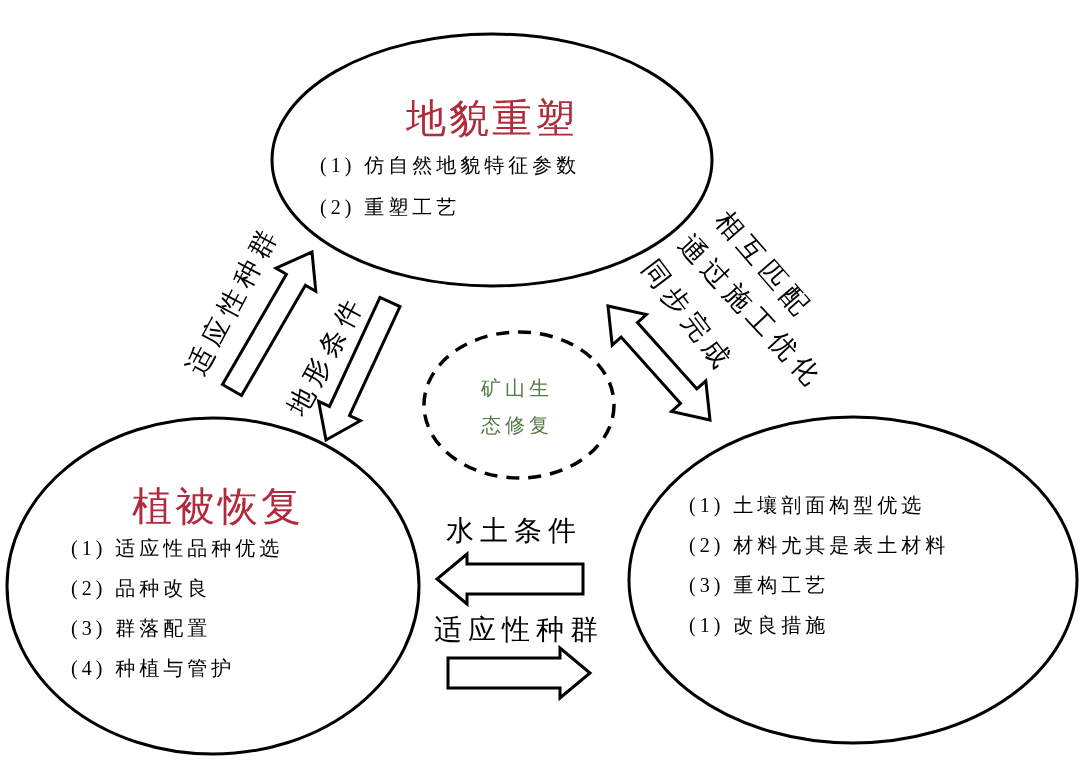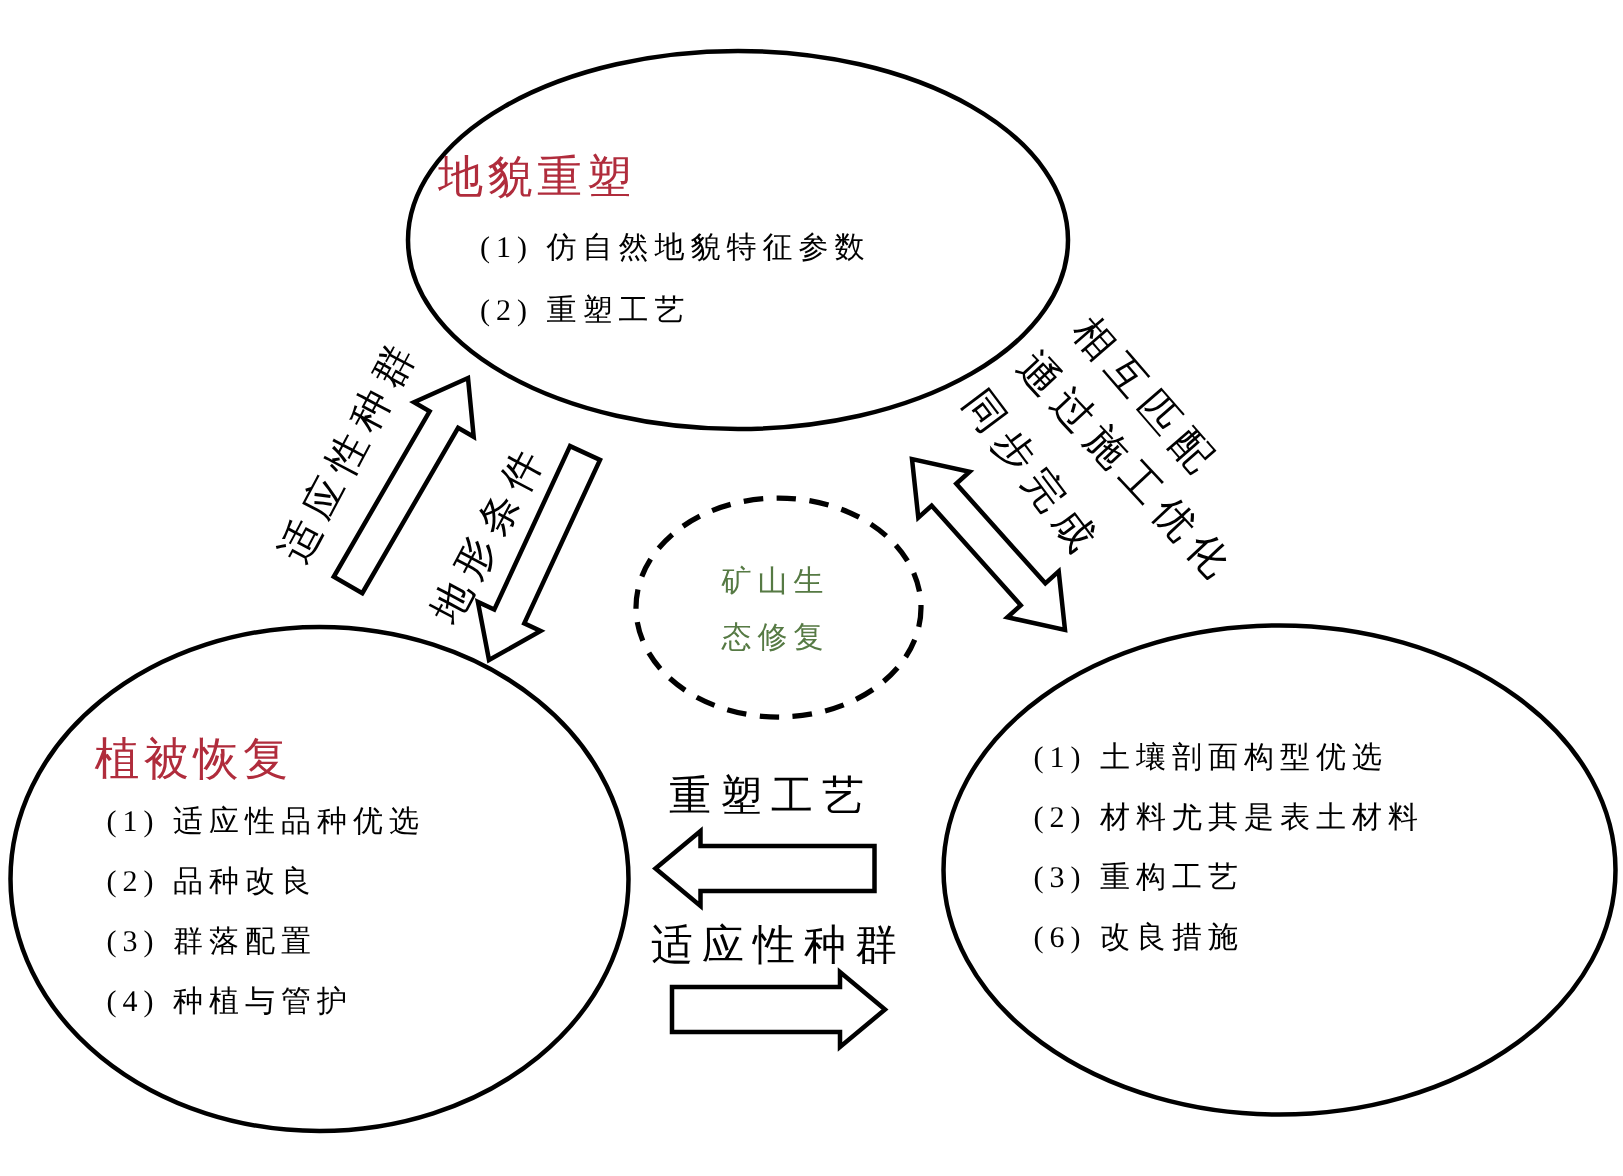--- a/index.html
+++ b/index.html
@@ -8,21 +8,21 @@
     --stroke:#000000;
     --background:#ffffff;
   }
   html,body{margin:0;padding:0;background:var(--background);}
   .canvas{
     position:relative;width:1082px;height:784px;background:var(--background);
     font-family:"Liberation Serif","DejaVu Serif",serif;color:#000;overflow:hidden;
   }
   .layer{position:absolute;left:0;top:0;width:1082px;height:784px;}
   .node{position:absolute;}
-  .node-title{color:var(--title-red);font-size:30px;line-height:34px;letter-spacing:3px;white-space:nowrap;}
+  .node-title{color:var(--title-red);font-size:40px;line-height:34px;letter-spacing:3px;text-align:center;white-space:nowrap;}
   .items{font-size:20px;letter-spacing:4px;white-space:nowrap;}
   .item{white-space:nowrap;}
   .node-top .items{margin:8px 0 0 28px;line-height:42px;}
   .node-left .items{margin:4px 0 16px 8px;line-height:40px;font-family:Liberation Serif, serif;}
   .node-right .items{margin:4px 0 1px 34px;line-height:40px;}
   .center-label{
     position:absolute;left:517px;top:407px;transform:translate(-50%,-50%);
     color:var(--center-green);font-size:20px;line-height:37px;letter-spacing:4px;
     text-align:center;white-space:nowrap;
   }
@@ -73,32 +73,32 @@
       <div class="item">(3) 群落配置</div>
       <div class="item">(4) 种植与管护</div>
     </div>
   </div>
 
   <div class="node node-right" style="left:655px;top:481px;width:410px;">
     <div class="items">
       <div class="item">(1) 土壤剖面构型优选</div>
       <div class="item">(2) 材料尤其是表土材料</div>
       <div class="item">(3) 重构工艺</div>
-      <div class="item">(6) 改良措施</div>
+      <div class="item">(1) 改良措施</div>
     </div>
   </div>
 
   <div class="center-label">
     <div>矿山生</div>
     <div>态修复</div>
   </div>
 
   <div class="edge-label rot-l" style="left:233px;top:300px;">适应性种群</div>
   <div class="edge-label rot-l" style="left:326px;top:355px;">地形条件</div>
 
   <div class="edge-label" style="left:764px;top:265px;transform:translate(-50%,-50%) rotate(49deg);">相互匹配</div>
   <div class="edge-label" style="left:751px;top:312px;transform:translate(-50%,-50%) rotate(47deg);">通过施工优化</div>
   <div class="edge-label" style="left:688px;top:316px;transform:translate(-50%,-50%) rotate(53deg);">同步完成</div>
 
-  <div class="h-label" style="left:514px;top:531px;">重塑工艺</div>
+  <div class="h-label" style="left:514px;top:531px;">水土条件</div>
   <div class="h-label" style="left:519px;top:630px;">适应性种群</div>
 
 </div>
 
 </body></html>

